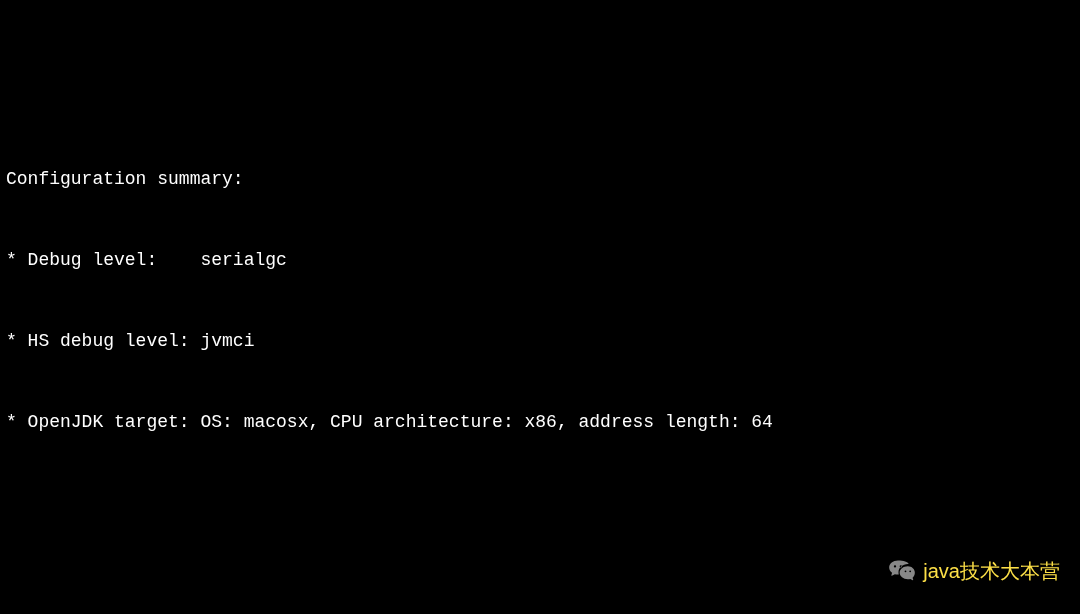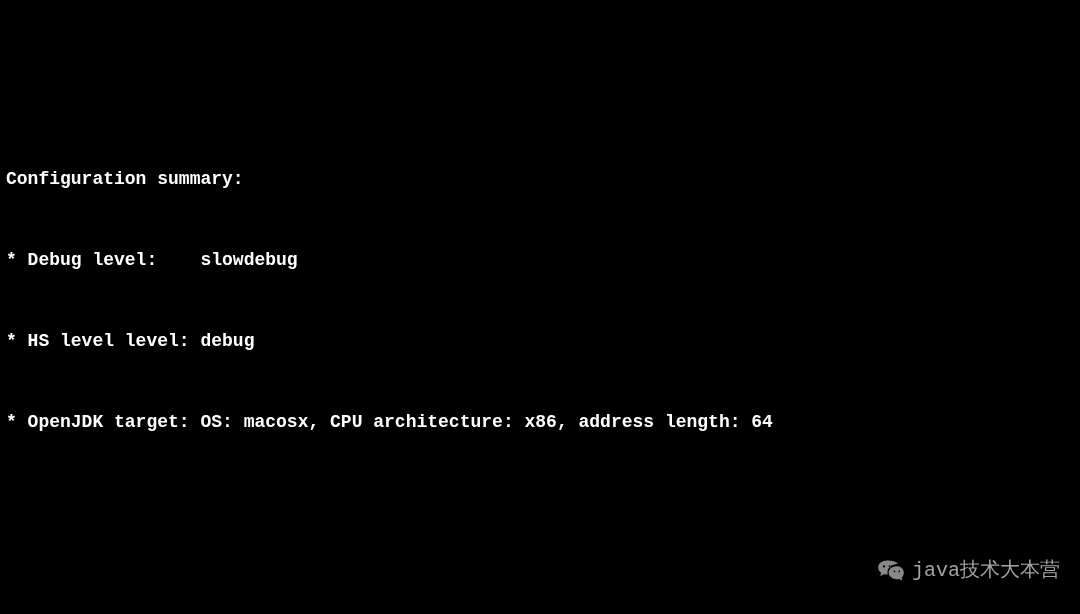--- a/index.html
+++ b/index.html
@@ -18,31 +18,30 @@
       overflow: hidden;
       position: relative;
       white-space: pre-wrap;
       word-break: break-all;
     }
     .terminal {
       padding: 4px 6px;
     }
     .line {
       display: block;
-      font-weight: bold;
     }
     .watermark {
       position: absolute;
       bottom: 28px;
       right: 20px;
       display: flex;
       align-items: center;
       gap: 6px;
-      color: #a3a3a3;
-      font-family: Liberation Mono, monospace;
+      color: #fde047;
+      font-family: Liberation Sans, sans-serif;
       font-size: 20px;
     }
     .watermark-icon {
       width: 30px;
       height: 30px;
       display: flex;
       align-items: center;
       justify-content: center;
     }
     .watermark-icon svg {
@@ -51,22 +50,22 @@
       fill: #888;
     }
   </style>
 </head>
 <body>
 
 
 
 <div class="terminal">
   <span class="line">Configuration summary:</span>
-  <span class="line">* Debug level:    slowdebug</span>
-  <span class="line">* HS level level: debug</span>
+  <span class="line">* Debug level:    serialgc</span>
+  <span class="line">* HS debug level: jvmci</span>
   <span class="line">* OpenJDK target: OS: macosx, CPU architecture: x86, address length: 64</span>
   
   <span class="line"></span>
   
   
   
   
   
   <span class="line"></span>
   

